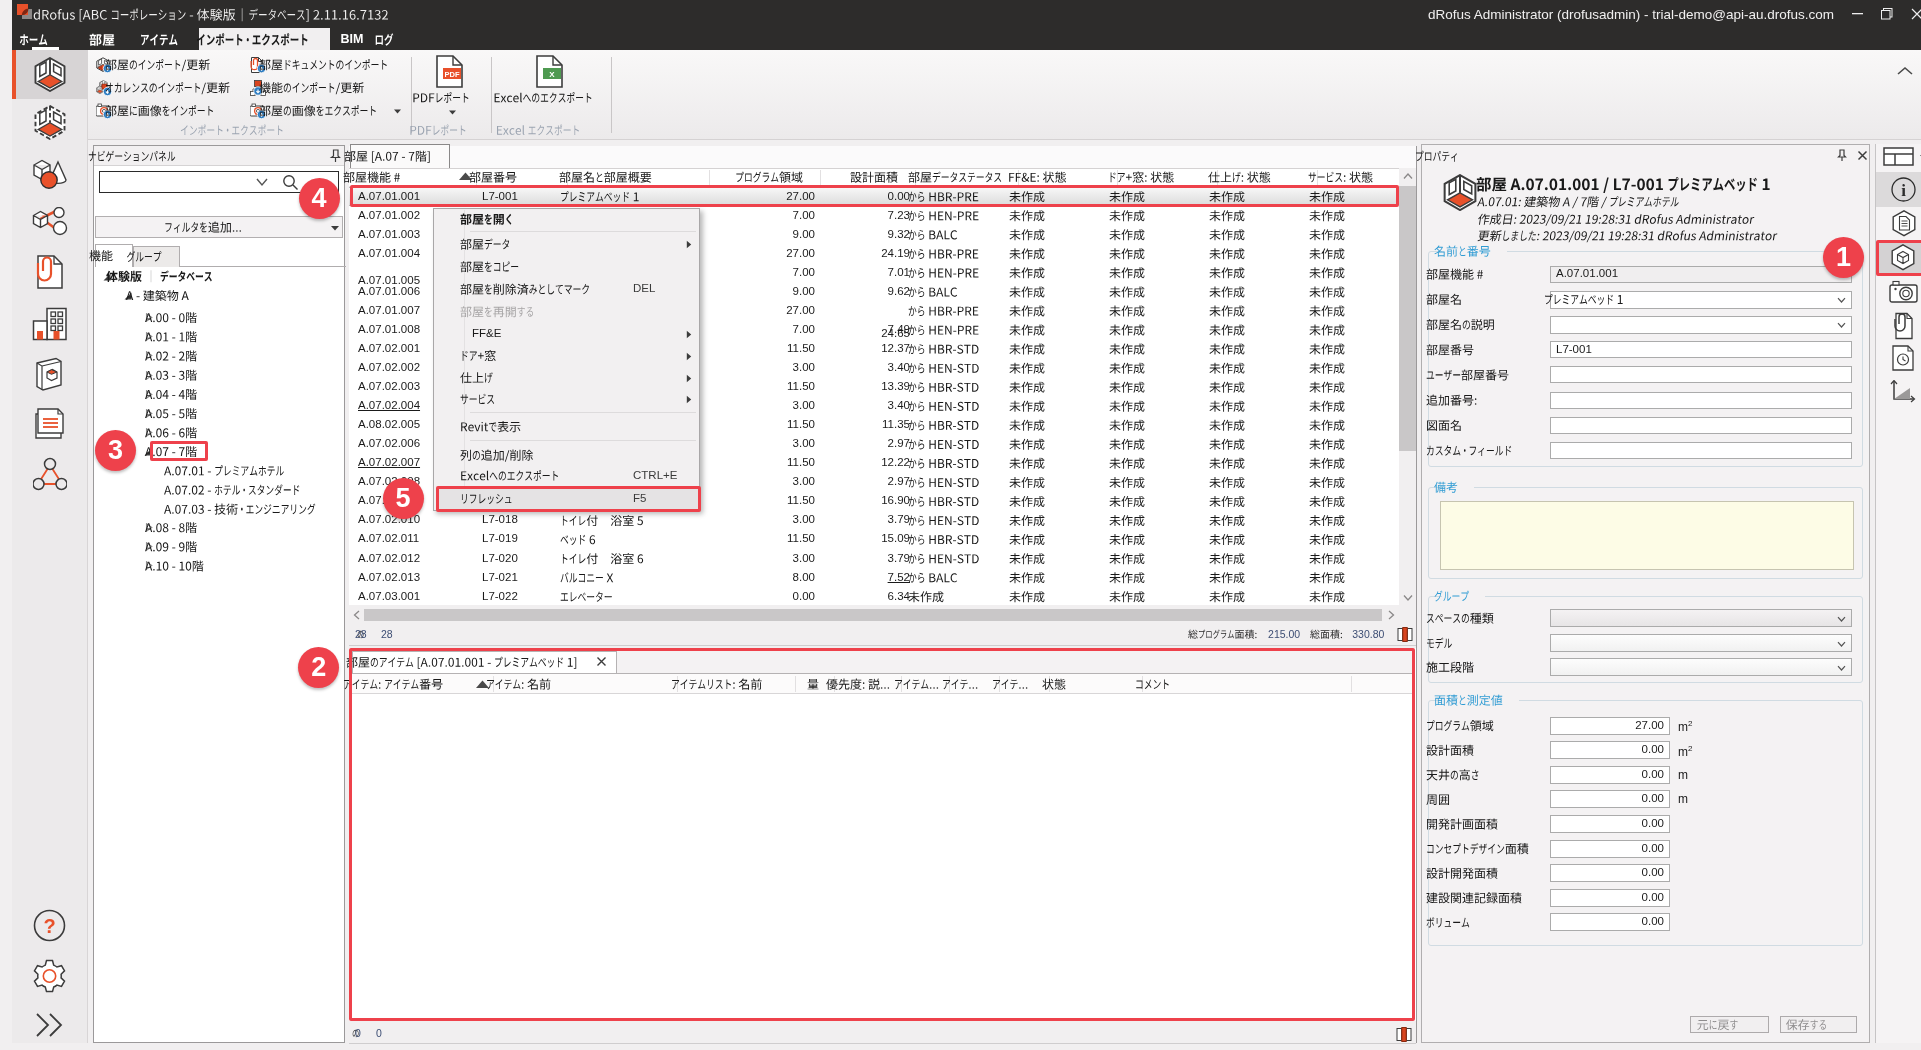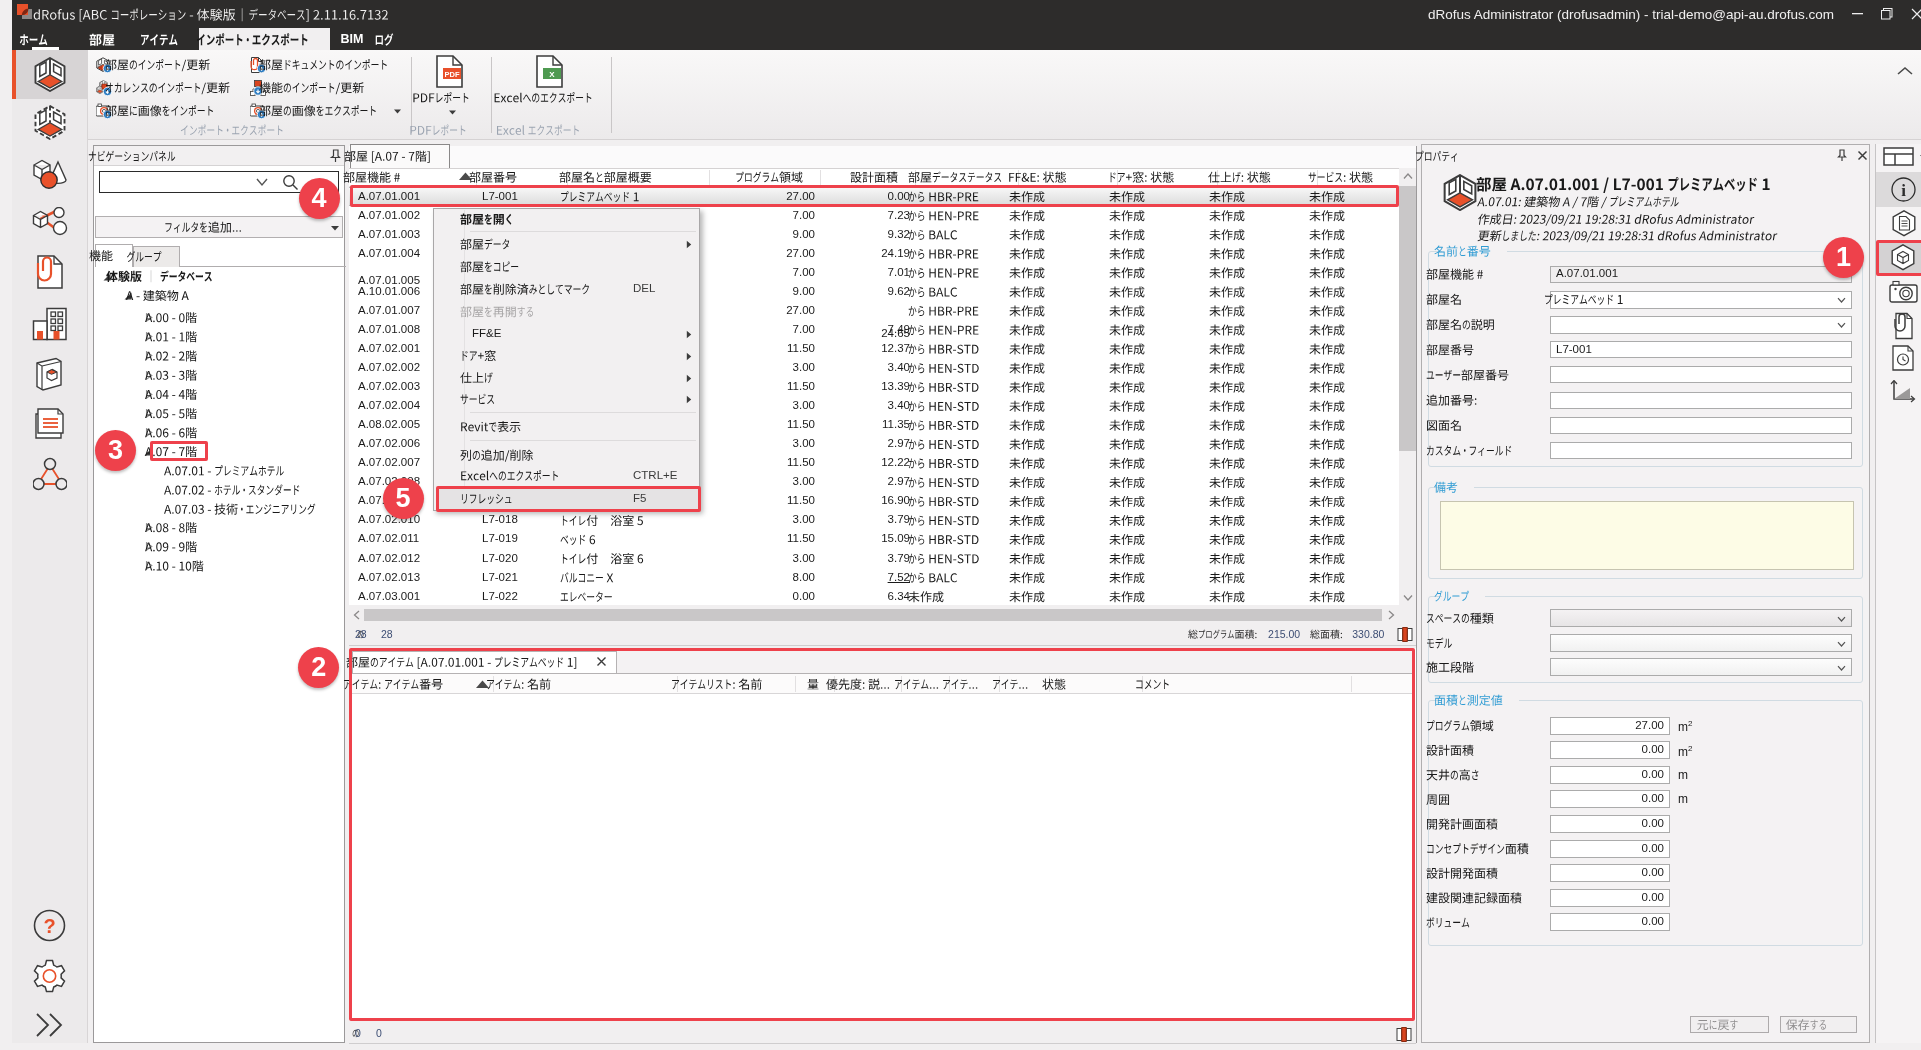--- a/index.html
+++ b/index.html
@@ -284,48 +284,48 @@
     <div style="position:absolute;left:898px;top:209.6px;font:400 11.5px 'Liberation Sans',sans-serif;color:#1a1a1a;white-space:nowrap;line-height:1;transform:translateX(-100%);z-index:60;">7.23</div>
     <div style="position:absolute;left:346px;top:228.6px;font:400 11.5px 'Liberation Sans',sans-serif;color:#1a1a1a;white-space:nowrap;line-height:1;z-index:60;">A.07.01.003</div>
     <div style="position:absolute;left:803px;top:228.6px;font:400 11.5px 'Liberation Sans',sans-serif;color:#1a1a1a;white-space:nowrap;line-height:1;transform:translateX(-100%);z-index:60;">9.00</div>
     <div style="position:absolute;left:898px;top:228.6px;font:400 11.5px 'Liberation Sans',sans-serif;color:#1a1a1a;white-space:nowrap;line-height:1;transform:translateX(-100%);z-index:60;">9.32</div>
     <div style="position:absolute;left:346px;top:247.7px;font:400 11.5px 'Liberation Sans',sans-serif;color:#1a1a1a;white-space:nowrap;line-height:1;z-index:60;">A.07.01.004</div>
     <div style="position:absolute;left:803px;top:247.7px;font:400 11.5px 'Liberation Sans',sans-serif;color:#1a1a1a;white-space:nowrap;line-height:1;transform:translateX(-100%);z-index:60;">27.00</div>
     <div style="position:absolute;left:898px;top:247.7px;font:400 11.5px 'Liberation Sans',sans-serif;color:#1a1a1a;white-space:nowrap;line-height:1;transform:translateX(-100%);z-index:60;">24.19</div>
     <div style="position:absolute;left:346px;top:266.7px;font:400 11.5px 'Liberation Sans',sans-serif;color:#1a1a1a;white-space:nowrap;line-height:1;z-index:60;margin-top:8px;">A.07.01.005</div>
     <div style="position:absolute;left:803px;top:266.7px;font:400 11.5px 'Liberation Sans',sans-serif;color:#1a1a1a;white-space:nowrap;line-height:1;transform:translateX(-100%);z-index:60;">7.00</div>
     <div style="position:absolute;left:898px;top:266.7px;font:400 11.5px 'Liberation Sans',sans-serif;color:#1a1a1a;white-space:nowrap;line-height:1;transform:translateX(-100%);z-index:60;">7.01</div>
-    <div style="position:absolute;left:346px;top:285.8px;font:400 11.5px 'Liberation Sans',sans-serif;color:#1a1a1a;white-space:nowrap;line-height:1;z-index:60;">A.10.01.006</div>
+    <div style="position:absolute;left:346px;top:285.8px;font:400 11.5px 'Liberation Sans',sans-serif;color:#1a1a1a;white-space:nowrap;line-height:1;z-index:60;">A.07.01.006</div>
     <div style="position:absolute;left:803px;top:285.8px;font:400 11.5px 'Liberation Sans',sans-serif;color:#1a1a1a;white-space:nowrap;line-height:1;transform:translateX(-100%);z-index:60;">9.00</div>
     <div style="position:absolute;left:898px;top:285.8px;font:400 11.5px 'Liberation Sans',sans-serif;color:#1a1a1a;white-space:nowrap;line-height:1;transform:translateX(-100%);z-index:60;">9.62</div>
     <div style="position:absolute;left:346px;top:304.8px;font:400 11.5px 'Liberation Sans',sans-serif;color:#1a1a1a;white-space:nowrap;line-height:1;z-index:60;">A.07.01.007</div>
     <div style="position:absolute;left:803px;top:304.8px;font:400 11.5px 'Liberation Sans',sans-serif;color:#1a1a1a;white-space:nowrap;line-height:1;transform:translateX(-100%);z-index:60;">27.00</div>
     <div style="position:absolute;left:898px;top:304.8px;font:400 11.5px 'Liberation Sans',sans-serif;color:#1a1a1a;white-space:nowrap;line-height:1;transform:translateX(-100%);z-index:60;margin-top:23px;">24.65</div>
     <div style="position:absolute;left:346px;top:323.9px;font:400 11.5px 'Liberation Sans',sans-serif;color:#1a1a1a;white-space:nowrap;line-height:1;z-index:60;">A.07.01.008</div>
     <div style="position:absolute;left:803px;top:323.9px;font:400 11.5px 'Liberation Sans',sans-serif;color:#1a1a1a;white-space:nowrap;line-height:1;transform:translateX(-100%);z-index:60;">7.00</div>
     <div style="position:absolute;left:898px;top:323.9px;font:400 11.5px 'Liberation Sans',sans-serif;color:#1a1a1a;white-space:nowrap;line-height:1;transform:translateX(-100%);z-index:60;text-align:right;">7.49</div>
     <div style="position:absolute;left:346px;top:342.9px;font:400 11.5px 'Liberation Sans',sans-serif;color:#1a1a1a;white-space:nowrap;line-height:1;z-index:60;">A.07.02.001</div>
     <div style="position:absolute;left:803px;top:342.9px;font:400 11.5px 'Liberation Sans',sans-serif;color:#1a1a1a;white-space:nowrap;line-height:1;transform:translateX(-100%);z-index:60;">11.50</div>
     <div style="position:absolute;left:898px;top:342.9px;font:400 11.5px 'Liberation Sans',sans-serif;color:#1a1a1a;white-space:nowrap;line-height:1;transform:translateX(-100%);z-index:60;">12.37</div>
     <div style="position:absolute;left:346px;top:362.0px;font:400 11.5px 'Liberation Sans',sans-serif;color:#1a1a1a;white-space:nowrap;line-height:1;z-index:60;">A.07.02.002</div>
     <div style="position:absolute;left:803px;top:362.0px;font:400 11.5px 'Liberation Sans',sans-serif;color:#1a1a1a;white-space:nowrap;line-height:1;transform:translateX(-100%);z-index:60;">3.00</div>
     <div style="position:absolute;left:898px;top:362.0px;font:400 11.5px 'Liberation Sans',sans-serif;color:#1a1a1a;white-space:nowrap;line-height:1;transform:translateX(-100%);z-index:60;">3.40</div>
     <div style="position:absolute;left:346px;top:381.0px;font:400 11.5px 'Liberation Sans',sans-serif;color:#1a1a1a;white-space:nowrap;line-height:1;z-index:60;">A.07.02.003</div>
     <div style="position:absolute;left:803px;top:381.0px;font:400 11.5px 'Liberation Sans',sans-serif;color:#1a1a1a;white-space:nowrap;line-height:1;transform:translateX(-100%);z-index:60;">11.50</div>
     <div style="position:absolute;left:898px;top:381.0px;font:400 11.5px 'Liberation Sans',sans-serif;color:#1a1a1a;white-space:nowrap;line-height:1;transform:translateX(-100%);z-index:60;">13.39</div>
-    <div style="position:absolute;left:346px;top:400.1px;font:400 11.5px 'Liberation Sans',sans-serif;color:#1a1a1a;white-space:nowrap;line-height:1;z-index:60;">A.07.02.004</div>
+    <div style="position:absolute;left:346px;top:400.1px;font:400 11.5px 'Liberation Sans',sans-serif;color:#1a1a1a;white-space:nowrap;line-height:1;z-index:60;text-decoration:underline;">A.07.02.004</div>
     <div style="position:absolute;left:803px;top:400.1px;font:400 11.5px 'Liberation Sans',sans-serif;color:#1a1a1a;white-space:nowrap;line-height:1;transform:translateX(-100%);z-index:60;">3.00</div>
     <div style="position:absolute;left:898px;top:400.1px;font:400 11.5px 'Liberation Sans',sans-serif;color:#1a1a1a;white-space:nowrap;line-height:1;transform:translateX(-100%);z-index:60;">3.40</div>
     <div style="position:absolute;left:346px;top:419.1px;font:400 11.5px 'Liberation Sans',sans-serif;color:#1a1a1a;white-space:nowrap;line-height:1;z-index:60;">A.08.02.005</div>
     <div style="position:absolute;left:803px;top:419.1px;font:400 11.5px 'Liberation Sans',sans-serif;color:#1a1a1a;white-space:nowrap;line-height:1;transform:translateX(-100%);z-index:60;">11.50</div>
     <div style="position:absolute;left:898px;top:419.1px;font:400 11.5px 'Liberation Sans',sans-serif;color:#1a1a1a;white-space:nowrap;line-height:1;transform:translateX(-100%);z-index:60;">11.35</div>
     <div style="position:absolute;left:346px;top:438.2px;font:400 11.5px 'Liberation Sans',sans-serif;color:#1a1a1a;white-space:nowrap;line-height:1;z-index:60;">A.07.02.006</div>
     <div style="position:absolute;left:803px;top:438.2px;font:400 11.5px 'Liberation Sans',sans-serif;color:#1a1a1a;white-space:nowrap;line-height:1;transform:translateX(-100%);z-index:60;">3.00</div>
     <div style="position:absolute;left:898px;top:438.2px;font:400 11.5px 'Liberation Sans',sans-serif;color:#1a1a1a;white-space:nowrap;line-height:1;transform:translateX(-100%);z-index:60;">2.97</div>
-    <div style="position:absolute;left:346px;top:457.2px;font:400 11.5px 'Liberation Sans',sans-serif;color:#1a1a1a;white-space:nowrap;line-height:1;z-index:60;">A.07.02.007</div>
+    <div style="position:absolute;left:346px;top:457.2px;font:400 11.5px 'Liberation Sans',sans-serif;color:#1a1a1a;white-space:nowrap;line-height:1;z-index:60;text-decoration:underline;">A.07.02.007</div>
     <div style="position:absolute;left:803px;top:457.2px;font:400 11.5px 'Liberation Sans',sans-serif;color:#1a1a1a;white-space:nowrap;line-height:1;transform:translateX(-100%);z-index:60;">11.50</div>
     <div style="position:absolute;left:898px;top:457.2px;font:400 11.5px 'Liberation Sans',sans-serif;color:#1a1a1a;white-space:nowrap;line-height:1;transform:translateX(-100%);z-index:60;">12.22</div>
     <div style="position:absolute;left:346px;top:476.3px;font:400 11.5px 'Liberation Sans',sans-serif;color:#1a1a1a;white-space:nowrap;line-height:1;z-index:60;">A.07.02.008</div>
     <div style="position:absolute;left:803px;top:476.3px;font:400 11.5px 'Liberation Sans',sans-serif;color:#1a1a1a;white-space:nowrap;line-height:1;transform:translateX(-100%);z-index:60;">3.00</div>
     <div style="position:absolute;left:898px;top:476.3px;font:400 11.5px 'Liberation Sans',sans-serif;color:#1a1a1a;white-space:nowrap;line-height:1;transform:translateX(-100%);z-index:60;">2.97</div>
     <div style="position:absolute;left:346px;top:495.3px;font:400 11.5px 'Liberation Sans',sans-serif;color:#1a1a1a;white-space:nowrap;line-height:1;z-index:60;">A.07.02.009</div>
     <div style="position:absolute;left:803px;top:495.3px;font:400 11.5px 'Liberation Sans',sans-serif;color:#1a1a1a;white-space:nowrap;line-height:1;transform:translateX(-100%);z-index:60;">11.50</div>
     <div style="position:absolute;left:898px;top:495.3px;font:400 11.5px 'Liberation Sans',sans-serif;color:#1a1a1a;white-space:nowrap;line-height:1;transform:translateX(-100%);z-index:60;">16.90</div>
     <div style="position:absolute;left:346px;top:514.4px;font:400 11.5px 'Liberation Sans',sans-serif;color:#1a1a1a;white-space:nowrap;line-height:1;z-index:60;">A.07.02.010</div>
     <div style="position:absolute;left:470px;top:514.4px;font:400 11.5px 'Liberation Sans',sans-serif;color:#1a1a1a;white-space:nowrap;line-height:1;z-index:60;">L7-018</div>

